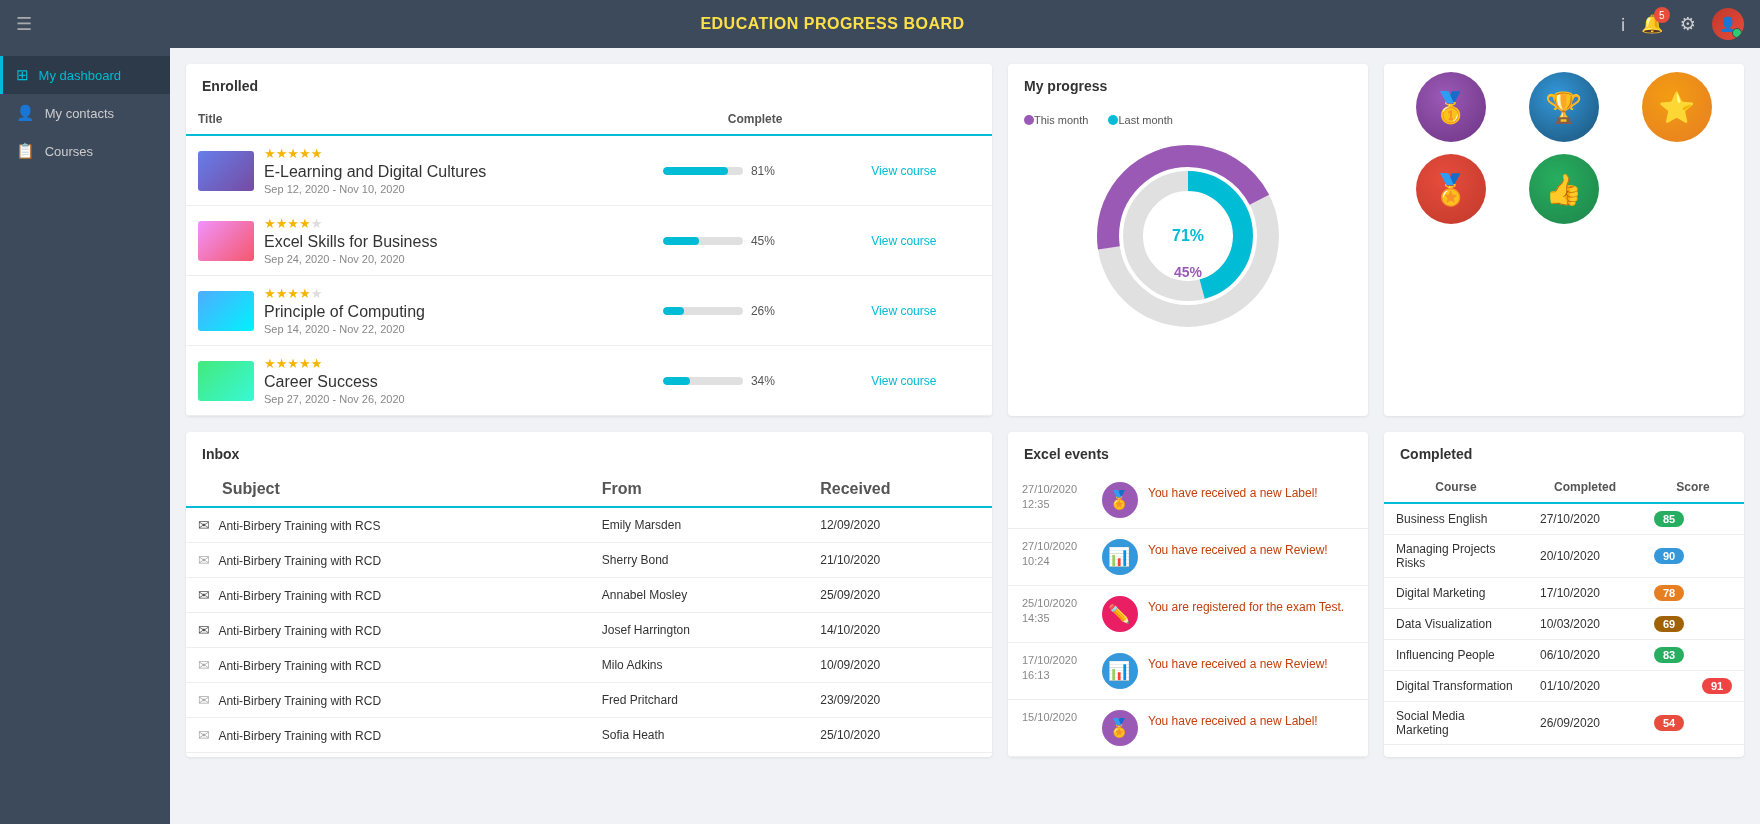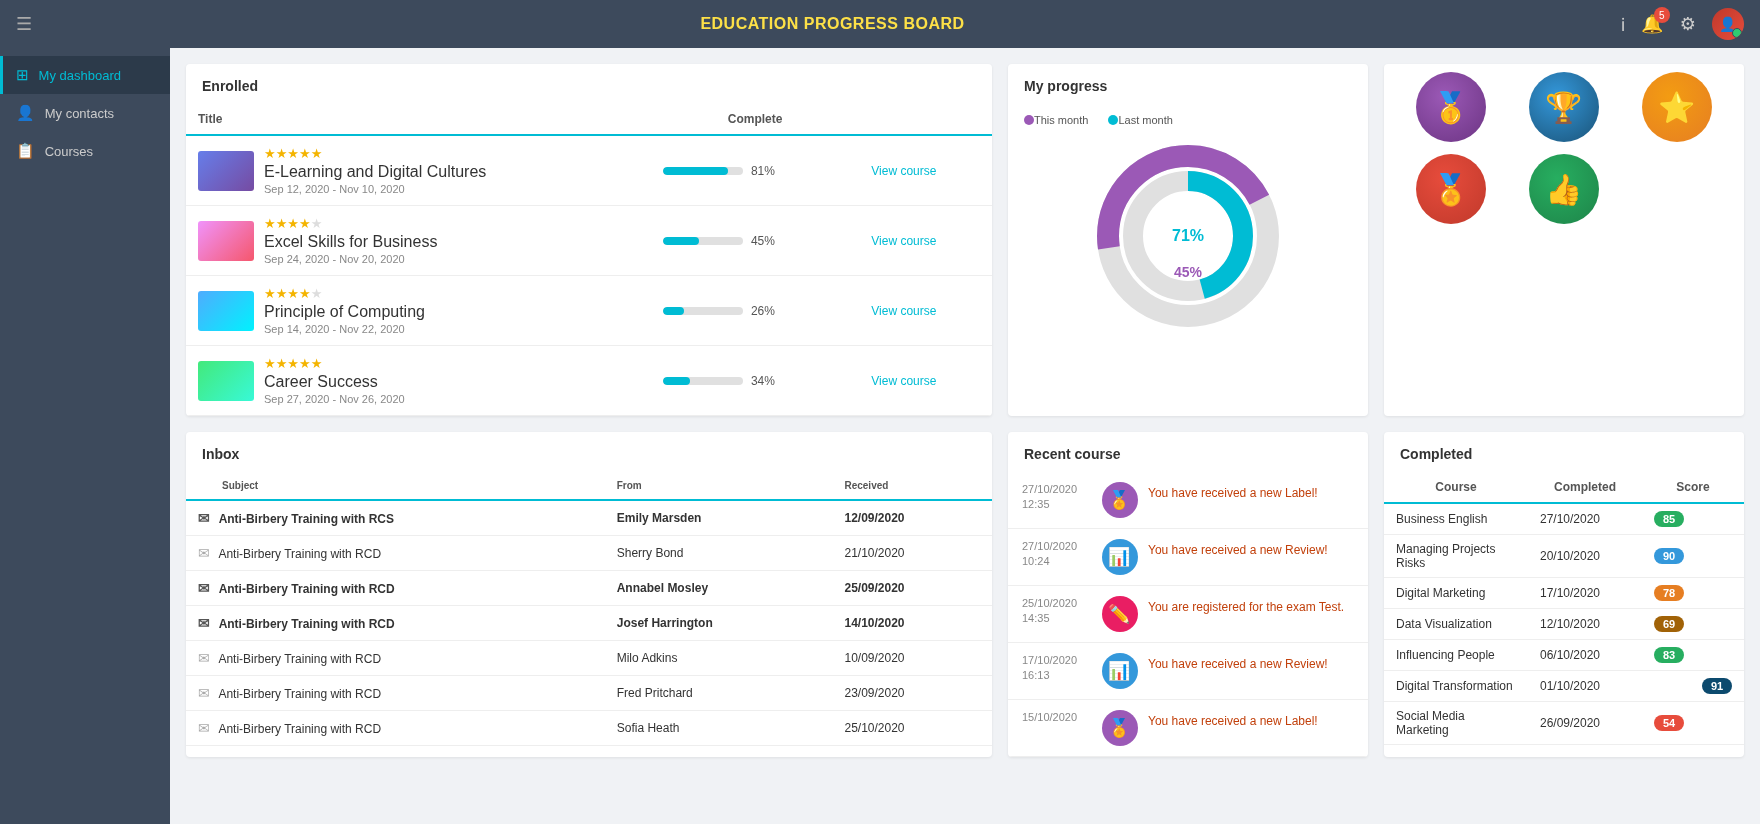--- a/index.html
+++ b/index.html
@@ -73,25 +73,25 @@
     .label-badge { width: 70px; height: 70px; border-radius: 50%; display: flex; align-items: center; justify-content: center; font-size: 30px; position: relative; }
     .badge-gold { background: radial-gradient(circle at 40% 35%, #9b59b6, #6c3483); }
     .badge-trophy { background: radial-gradient(circle at 40% 35%, #3498db, #1a5276); }
     .badge-star { background: radial-gradient(circle at 40% 35%, #f39c12, #e67e22); }
     .badge-ribbon { background: radial-gradient(circle at 40% 35%, #e74c3c, #c0392b); }
     .badge-thumb { background: radial-gradient(circle at 40% 35%, #27ae60, #1e8449); }
 
     
     .inbox-card { grid-column: 1; grid-row: 2; }
     .inbox-table { width: 100%; border-collapse: collapse; }
-    .inbox-table th { padding: 8px 12px; text-align: left; font-size: 10px; font-weight: 600; color: #555; border-bottom: 2px solid #00bcd4; }
+    .inbox-table th { padding: 8px 12px; text-align: left; font-size: 16px; font-weight: 600; color: #555; border-bottom: 2px solid #00bcd4; }
     .inbox-table td { padding: 9px 12px; border-bottom: 1px solid #eee; font-size: 12px; vertical-align: middle; }
     .inbox-icon { color: #aaa; font-size: 14px; margin-right: 6px; }
     .unread .inbox-icon { color: #555; }
-    .unread td { font-weight: 700; color: #333; margin-left: 48px; }
+    .unread td { font-weight: 400; color: #333; margin-left: 48px; }
 
     
     .events-card { grid-column: 2; grid-row: 2; }
     .event-item { display: flex; align-items: flex-start; gap: 10px; padding: 10px 14px; border-bottom: 1px solid #eee; }
     .event-date { font-size: 11px; color: #888; min-width: 70px; line-height: 1.4; }
     .event-icon-circle { width: 36px; height: 36px; border-radius: 50%; display: flex; align-items: center; justify-content: center; font-size: 18px; flex-shrink: 0; }
     .eic-purple { background: #9b59b6; }
     .eic-blue { background: #3498db; }
     .eic-pink { background: #e91e63; }
     .event-text { font-size: 12px; color: #c2410c; padding-top: 4px; }
@@ -100,21 +100,21 @@
     .completed-card { grid-column: 3; grid-row: 2; }
     .completed-table { width: 100%; border-collapse: collapse; }
     .completed-table th { padding: 8px 26px; text-align: center; font-size: 12px; font-weight: 600; color: #555; border-bottom: 2px solid #00bcd4; }
     .completed-table td { padding: 7px 12px; border-bottom: 1px solid #eee; font-size: 12px; vertical-align: middle; }
     .score-badge { display: inline-block; border-radius: 12px; padding: 2px 8px; color: #fff; font-size: 11px; font-weight: 600; min-width: 30px; text-align: center; }
     .score-green { background: #27ae60; }
     .score-blue { background: #3498db; }
     .score-orange { background: #e67e22; }
     .score-yellow { background: #a16207; }
     .score-red { background: #e74c3c; }
-    .score-teal { background: #0c4a6e; margin-left: 48px; }
+    .score-teal { background: #ef4444; margin-left: 48px; }
   </style>
 </head>
 <body>
 
 <div class="topbar">
   <span class="topbar-menu">☰</span>
   <span class="topbar-title">EDUCATION PROGRESS BOARD</span>
   <div class="topbar-icons">
     <span class="topbar-icon">ℹ</span>
     <span class="topbar-icon" style="position:relative;">
@@ -389,21 +389,21 @@
     </td>
     <td>
       <span>25/10/2020</span>
     </td>
   </tr>
           </tbody>
       </table>
     </div>
 
     <div class="card events-card">
-      <div class="card-header">Recent course</div>
+      <div class="card-header">Excel events</div>
       <div id="events-list">
           <div class="event-item">
     <div class="event-date">27/10/2020<br>12:35</div>
     <div class="event-icon-circle eic-purple">🏅</div>
     <div class="event-text">You have received a new Label!</div>
   </div>
           <div class="event-item">
     <div class="event-date">27/10/2020<br>10:24</div>
     <div class="event-icon-circle eic-blue">📊</div>
     <div class="event-text">You have received a new Review!</div>
@@ -453,21 +453,21 @@
   </tr>
             <tr>
     <td>Digital Marketing</td>
     <td>17/10/2020</td>
     <td>
       <span class="score-badge score-orange">78</span>
     </td>
   </tr>
             <tr>
     <td>Data Visualization</td>
-    <td>12/10/2020</td>
+    <td>10/03/2020</td>
     <td>
       <span class="score-badge score-yellow">69</span>
     </td>
   </tr>
             <tr>
     <td>Influencing People</td>
     <td>06/10/2020</td>
     <td>
       <span class="score-badge score-green">83</span>
     </td>

